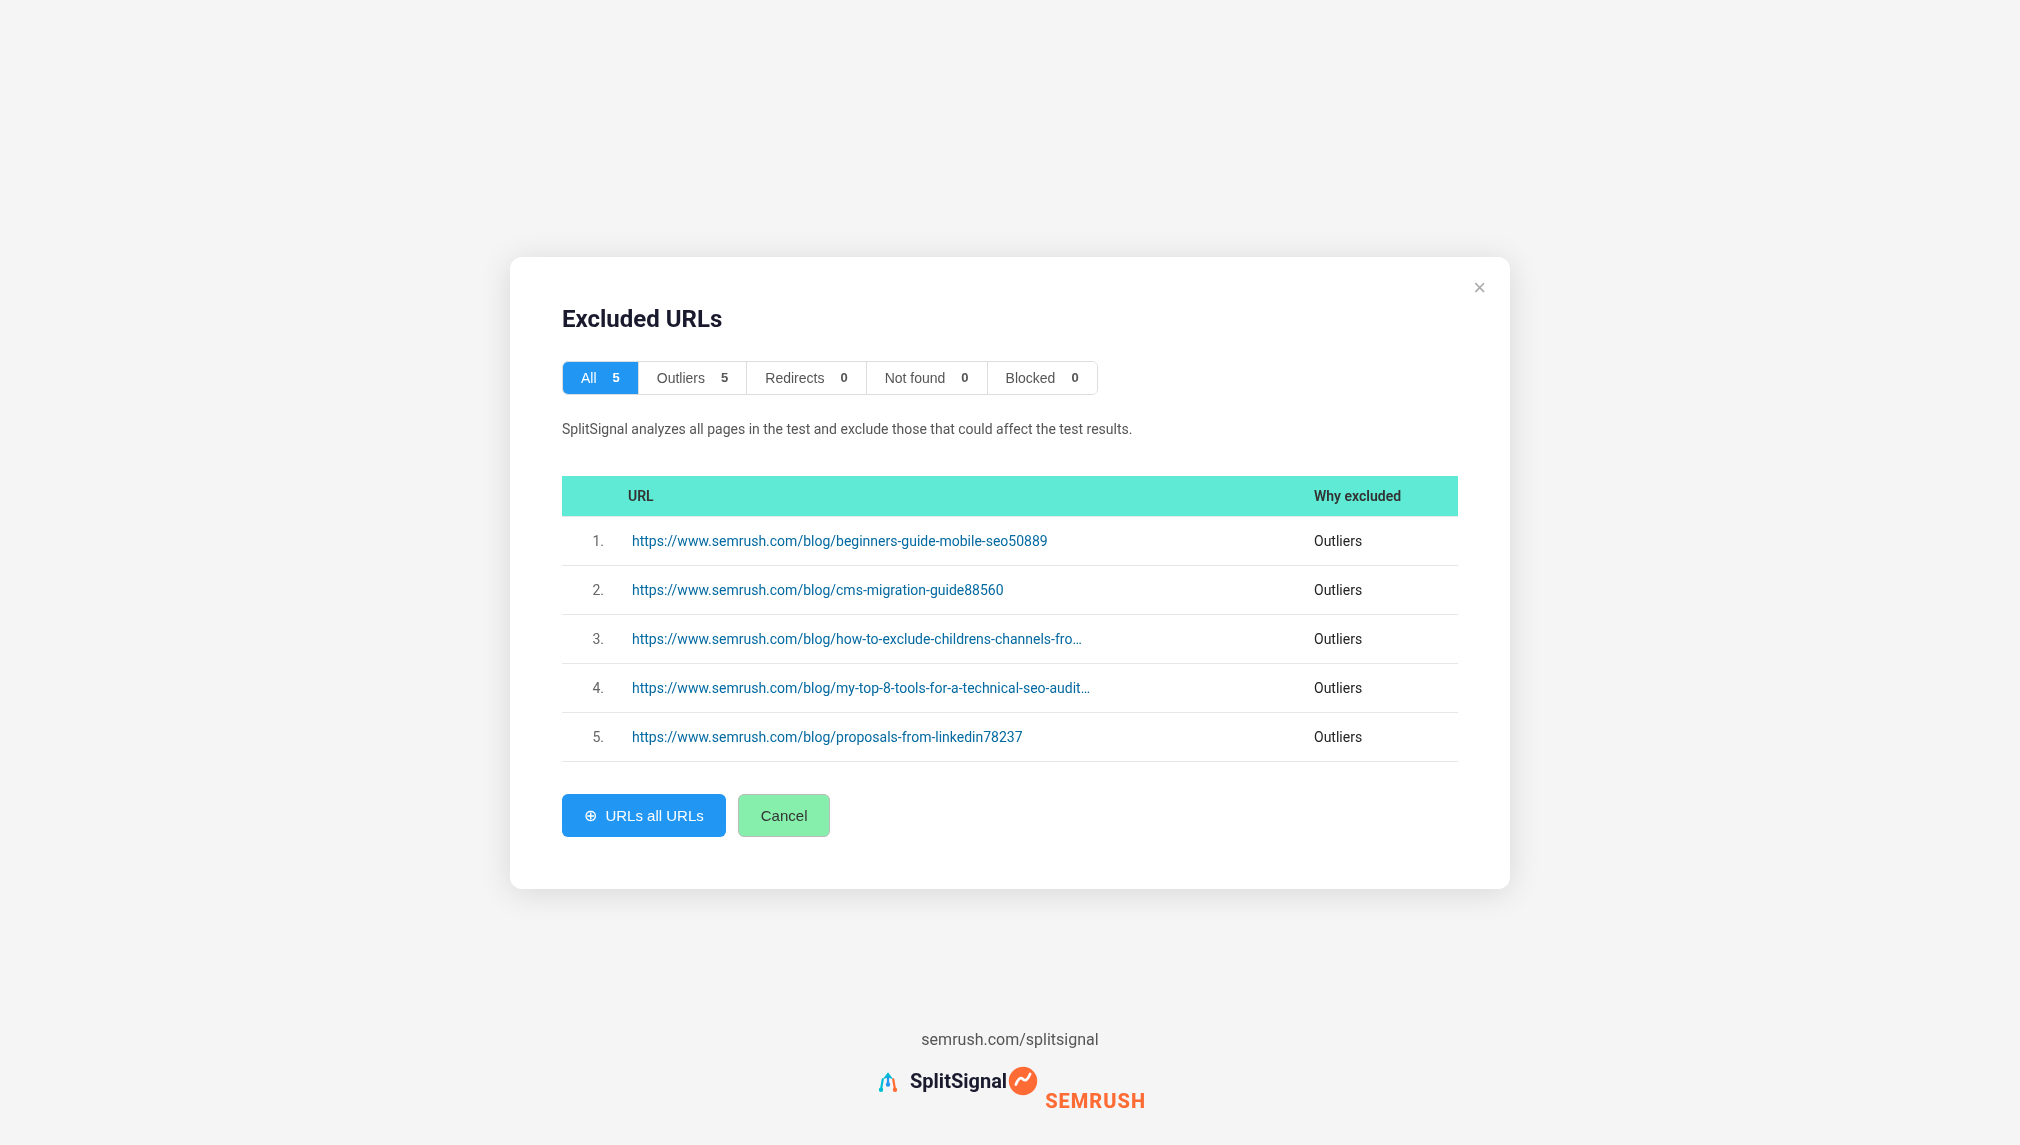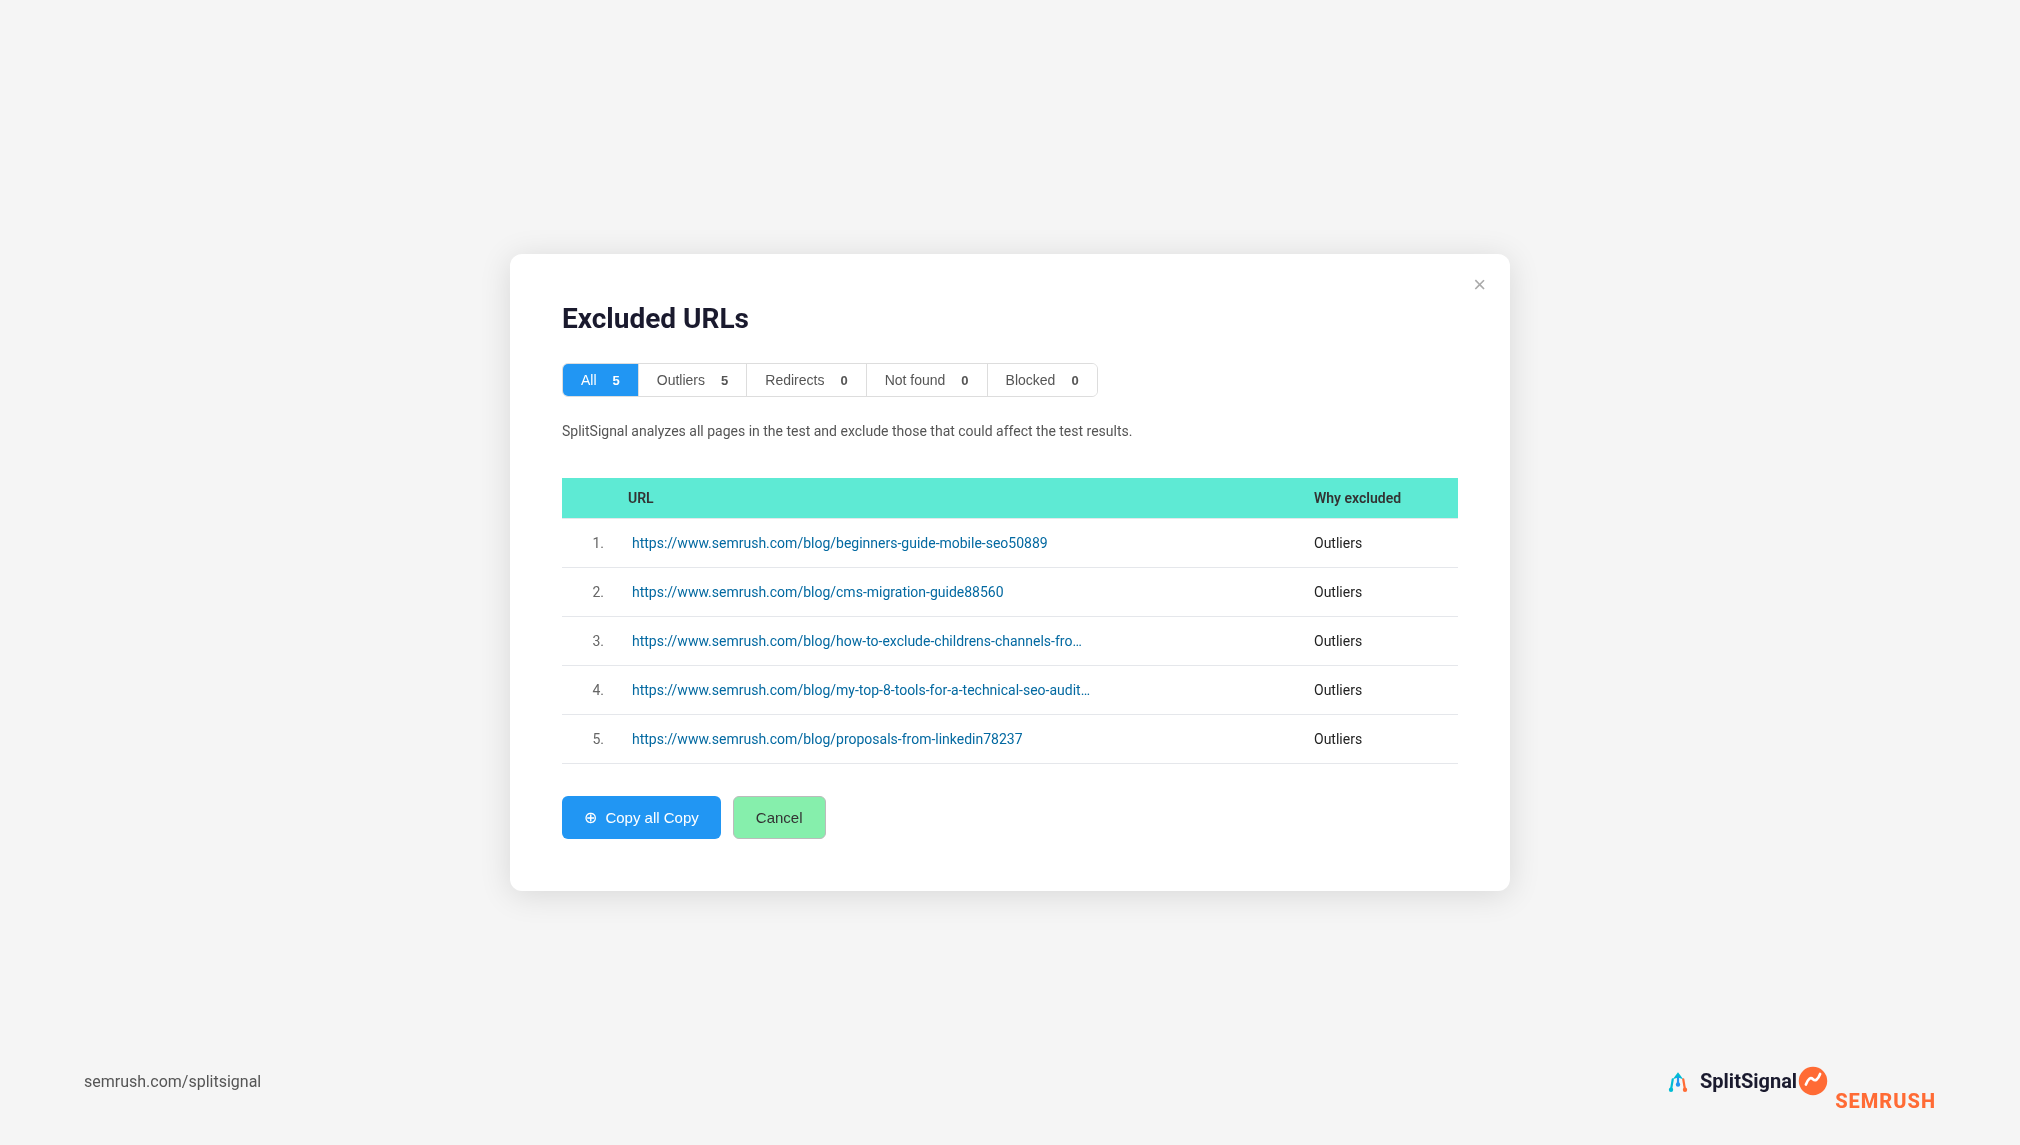--- a/index.html
+++ b/index.html
@@ -42,21 +42,21 @@
       right: 24px;
       background: none;
       border: none;
       font-size: 22px;
       color: #aaa;
       cursor: pointer;
       line-height: 1;
     }
 
     .modal-title {
-      font-size: 28px;
+      font-size: 24px;
       font-weight: 700;
       color: #1a1a2e;
       margin-bottom: 28px;
     }
 
     
     .tabs {
       display: flex;
       gap: 0;
       margin-bottom: 24px;
@@ -190,21 +190,22 @@
 
     
     .page-footer {
       position: absolute;
       bottom: 32px;
       left: 0;
       right: 0;
       display: flex;
       justify-content: space-between;
       align-items: center;
-      padding: 0 84px;
+      padding: 0 56px;
+      flex-direction: column;
     }
 
     .footer-url {
       font-size: 16px;
       color: #555;
     }
 
     .footer-logos {
       display: flex;
       align-items: center;
@@ -309,21 +310,21 @@
       <td>5.</td>
       <td class="url-cell">https://www.semrush.com/blog/proposals-from-linkedin78237</td>
       <td class="reason-cell">Outliers</td>
     </tr>
         </tbody>
     </table>
 
     <div class="modal-footer">
       <button class="btn-copy">
         <span style="font-size:16px;">⊕</span>
-        <span>Copy all Copy</span>
+        <span>URLs all URLs</span>
       </button>
       <button class="btn-cancel">Cancel</button>
     </div>
 
   </div>
 
   <div class="page-footer">
     <span class="footer-url">semrush.com/splitsignal</span>
     <div class="footer-logos">
       <div class="splitsignal-logo">

